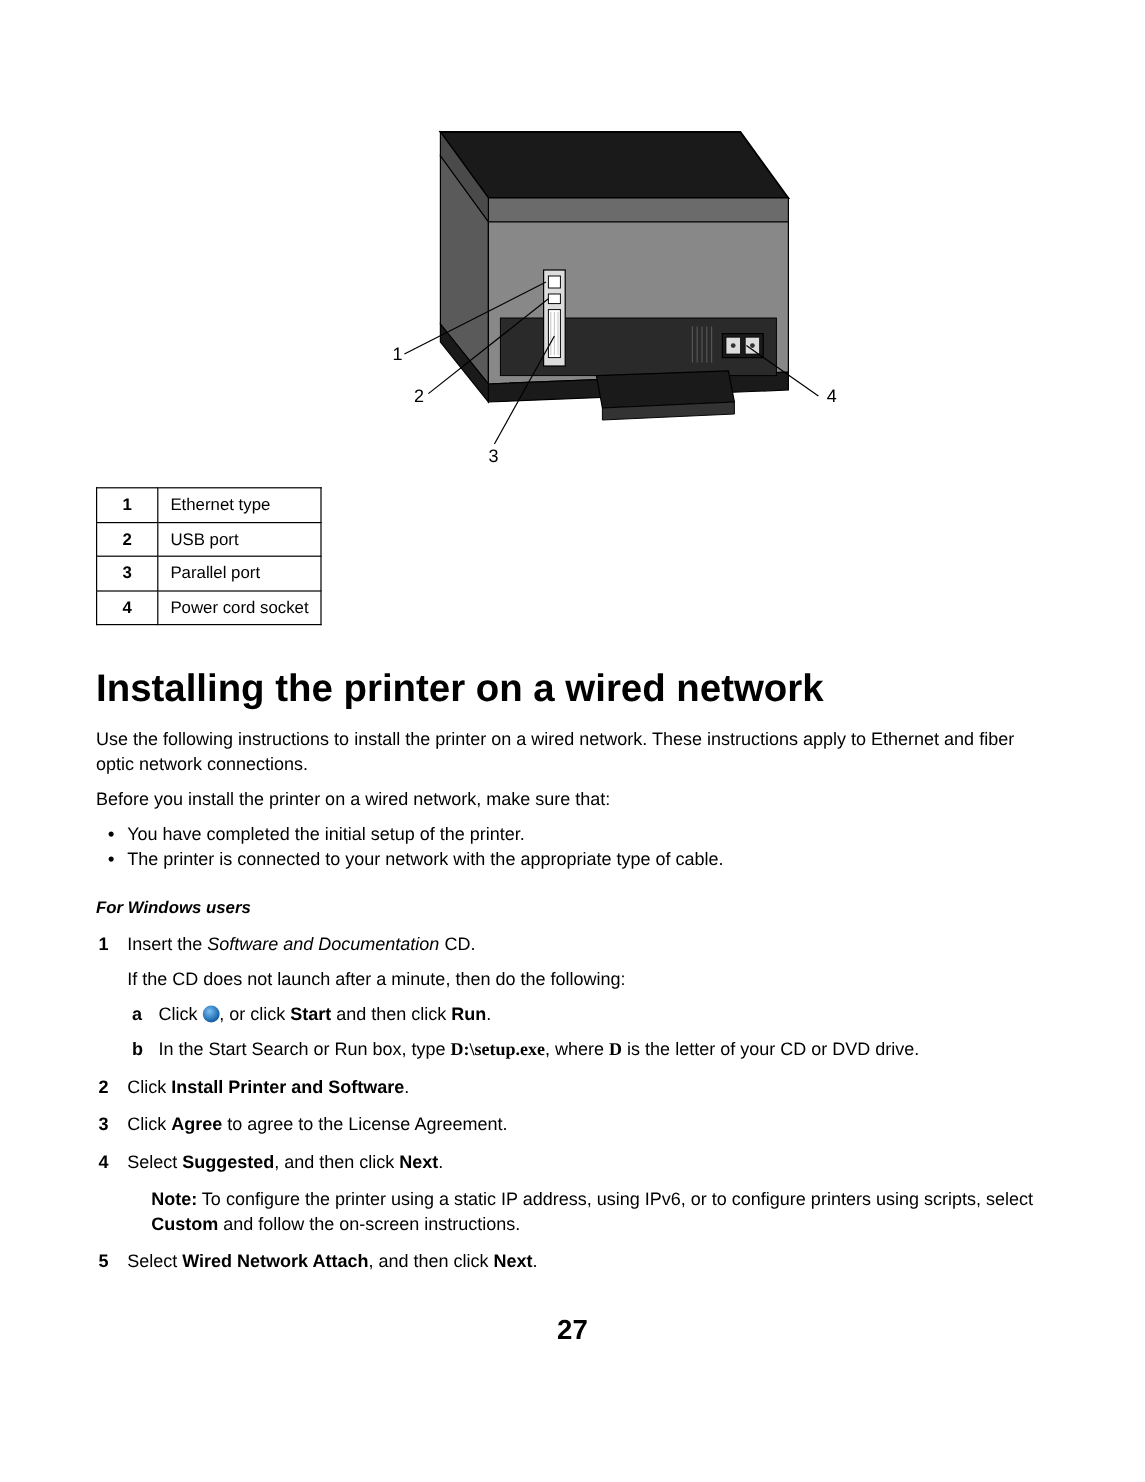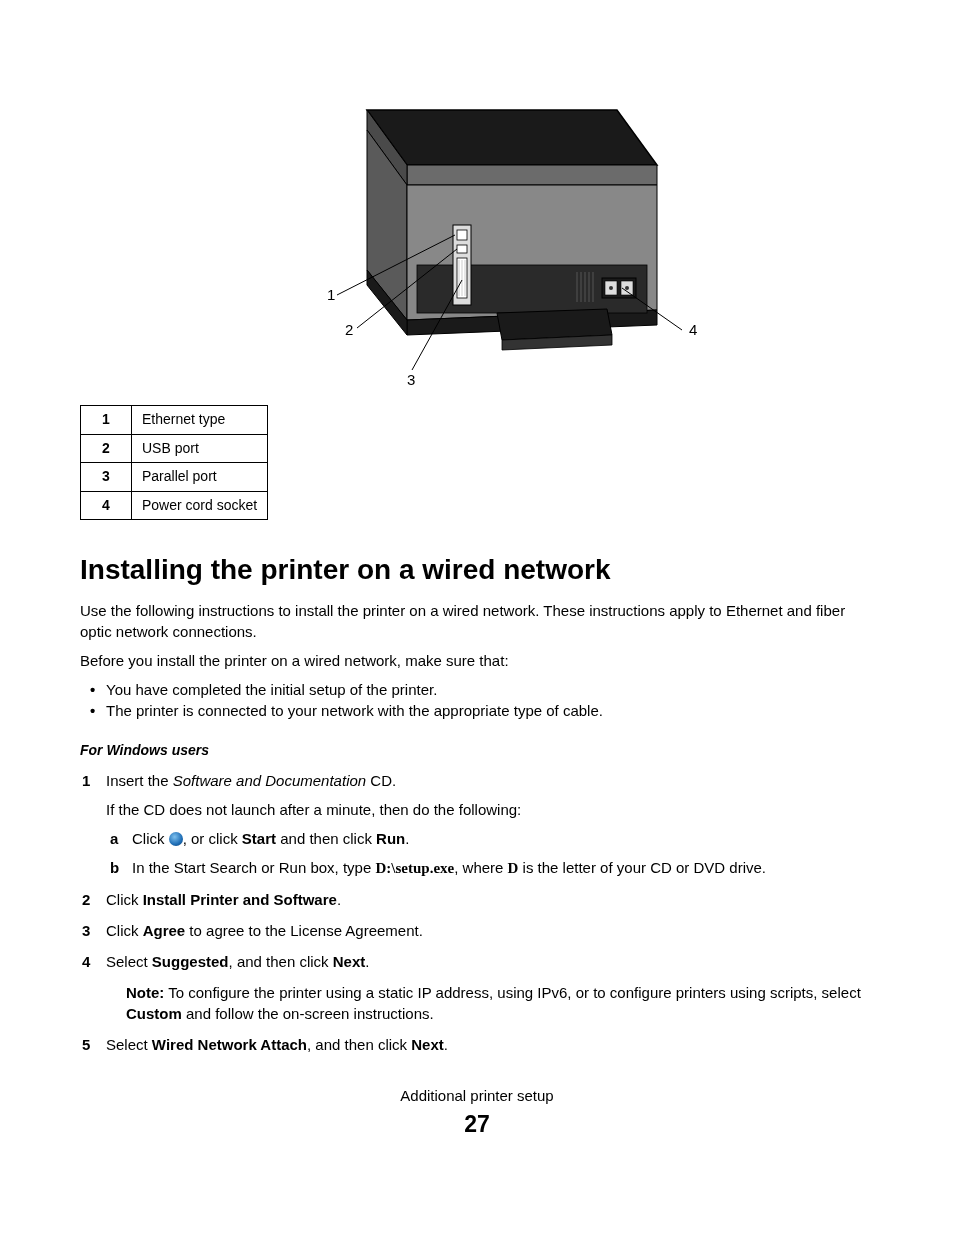--- a/index.html
+++ b/index.html
@@ -31,21 +31,21 @@
     border: 1px solid #000;
     padding: 4px 10px;
     font-size: 14px;
   }
   table.port-table td:first-child {
     font-weight: bold;
     text-align: center;
     width: 30px;
   }
   h1 {
-    font-size: 28px;
+    font-size: 32px;
     font-weight: bold;
     margin: 20px 0 10px 0;
   }
   h2 {
     font-size: 14px;
     font-weight: bold;
     margin: 20px 0 8px 0;
     font-style: italic;
   }
   p {
@@ -237,15 +237,14 @@
       <span class="bold">Note:</span><span> To configure the printer using a static IP address, using IPv6, or to configure printers using scripts, select </span><span class="bold">Custom</span><span> and follow the on-screen instructions.</span>
     </p>
   </li>
   <li>
     <span class="num">5</span>
     <span>Select </span><span class="bold">Wired Network Attach</span><span>, and then click </span><span class="bold">Next</span><span>.</span>
   </li>
 </ol>
 
 <div class="footer">
-  <div class="section">Additional printer setup</div>
   <div class="pagenum">27</div>
 </div>
 
 </body></html>

